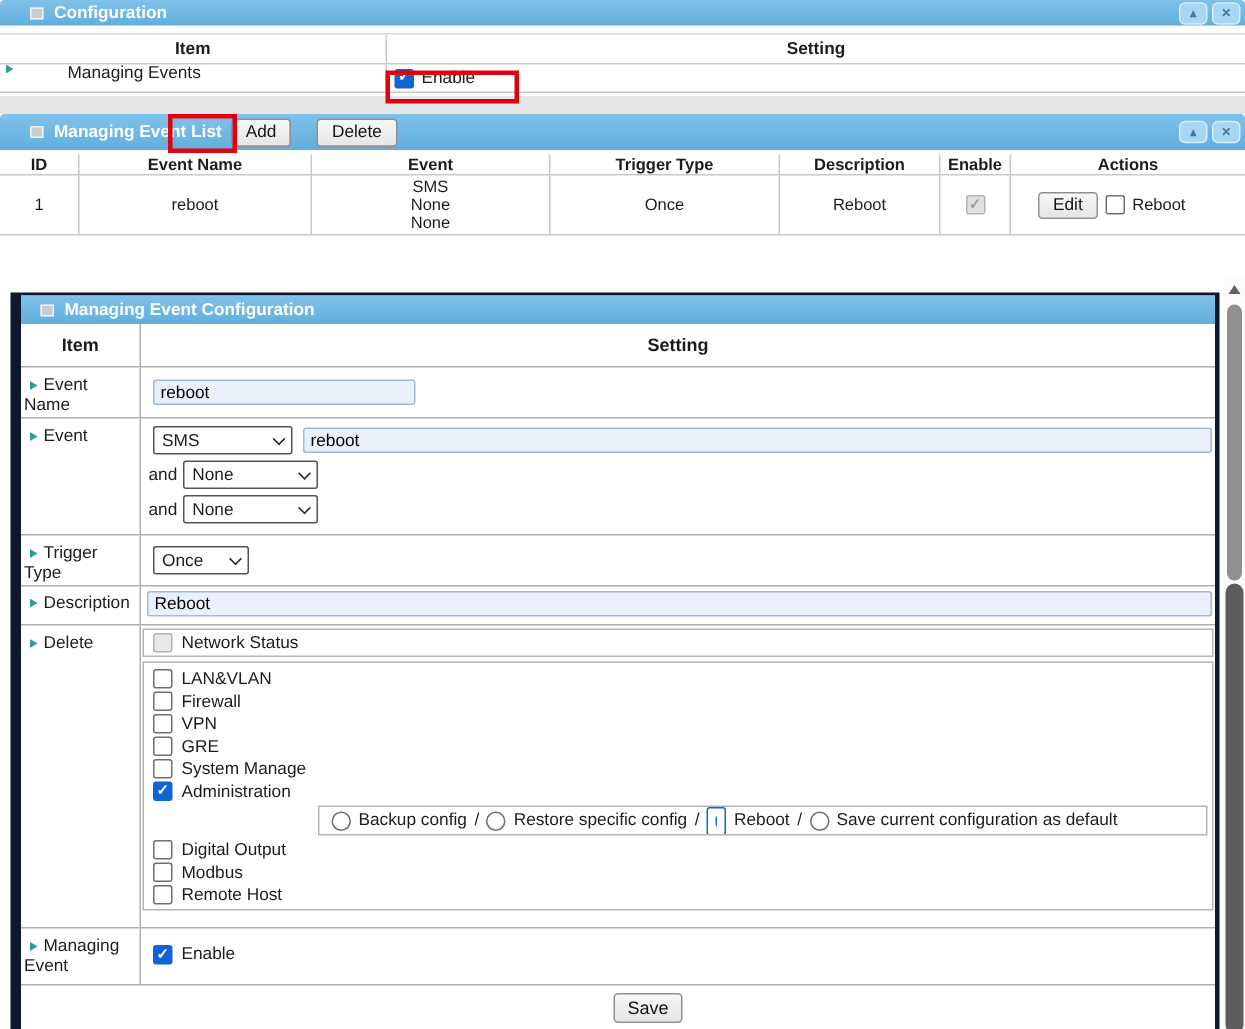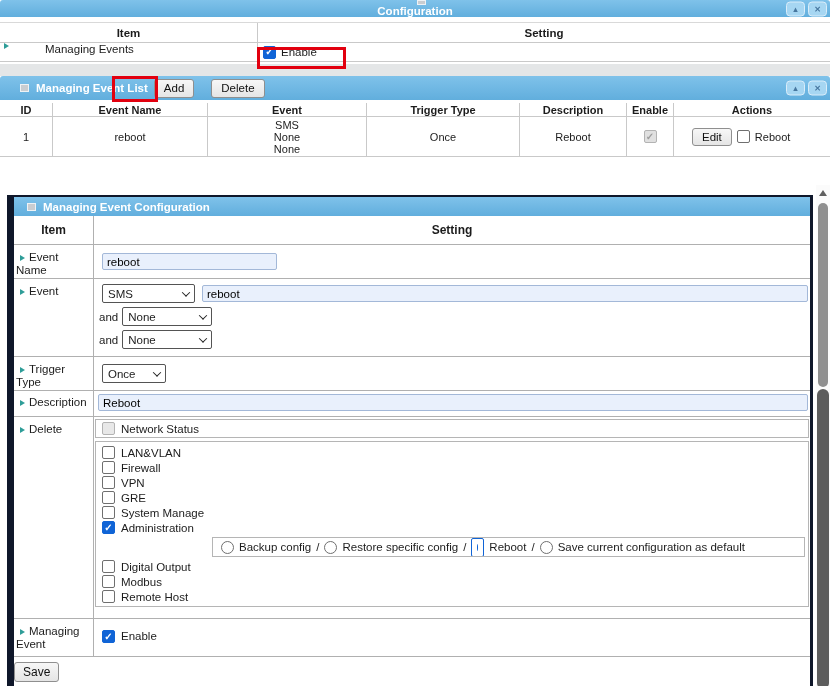--- a/index.html
+++ b/index.html
@@ -67,21 +67,21 @@
     background: #e9f0fc; border: 1px solid #a3b8d8; border-radius: 2px;
     height: 17px; font-family: "Liberation Sans", sans-serif; font-size: 11.5px;
     color: #000; padding: 0 4px; outline: none;
   }
   .arr { display: inline-block; width: 0; height: 0; flex: none;
     border-left: 5px solid #2e9d98; border-top: 3.5px solid transparent; border-bottom: 3.5px solid transparent;
     margin: 0 4px 0 4px; }
   .cbline { display: flex; align-items: center; gap: 6px; height: 15px; }
   
   #panel1 { position: absolute; left: 0; top: 2; width: 830px; }
-  #panel1 .bar { height: 17px; flex-direction: column; }
+  #panel1 .bar { height: 17px; }
   #p1table { margin-top: 5px; }
   #p1hdr { height: 21px; border-top: 1px solid #d9d9d9; border-bottom: 1px solid #c9c9c9; }
   #p1hdr .c1, #p1row .c1 { width: 258px; border-right: 1px solid #c9c9c9; }
   #p1hdr .c2, #p1row .c2 { flex: 1; }
   #p1row { height: 19px; border-bottom: 1px solid #c9c9c9; }
   #p1row .c1 { display: flex; align-items: flex-start; gap: 32px; }
   #p1row .c2 { display: flex; align-items: center; padding-left: 5px; }
   
   #strip { position: absolute; left: 0; top: 64px; width: 830px; height: 12px; background: #e4e6e7; }
   
@@ -118,21 +118,21 @@
   #r-trig { height: 34px; }
   #r-desc { height: 26px; }
   #r-action { height: 202px; }
   #r-mng { height: 38px; }
   .evline { display: flex; align-items: center; margin-top: 4px; }
   .andlbl { margin: 0 4px 0 5px; }
   .actbox { border: 1px solid #b5b5b5; margin: 0 1px; }
   #radio-box { border: 1px solid #b5b5b5; height: 20px; display: flex; align-items: center;
     gap: 5px; padding-left: 8px; margin: 2px 3px 2px 110px; white-space: nowrap; overflow: hidden; }
   .ritem { display: inline-flex; align-items: center; gap: 5px; }
-  #save-area { height: 28px; display: flex; align-items: flex-start; padding-top: 5px; }
+  #save-area { height: 28px; display: flex; align-items: flex-start; justify-content: center; padding-top: 5px; margin-left: 40px; }
   #save-btn { height: 20px; font-size: 12px; padding: 0 8px; }
   
   #scrollbar { position: absolute; left: 816px; top: 185px; width: 14px; height: 501px; background: #fbfbfb; }
   #sb-up { height: 16px; display: flex; align-items: center; justify-content: center; cursor: pointer; }
   #sb-up::after { content: ""; width: 0; height: 0; border-left: 4.5px solid transparent;
     border-right: 4.5px solid transparent; border-bottom: 6px solid #606060; }
   #sb-thumb { width: 10px; margin: 2px auto 0; height: 184px; background: #8f8f8f; border-radius: 6px; }
   #sb-dark { width: 12px; margin: 2px auto 0; height: 300px; background: #5d5d5d; border-radius: 7px; }
 </style>
 </head>

